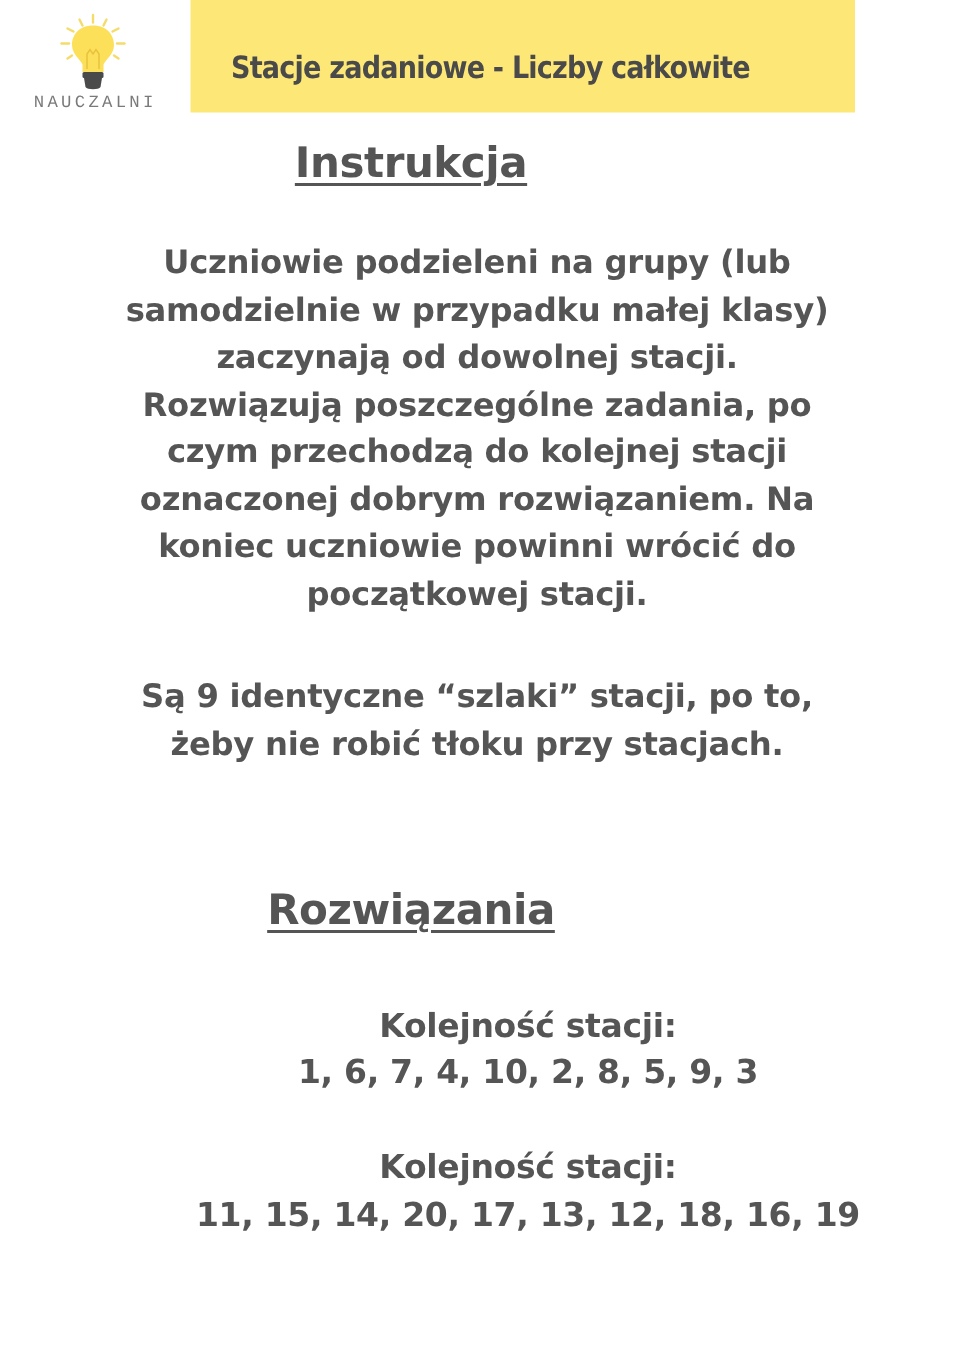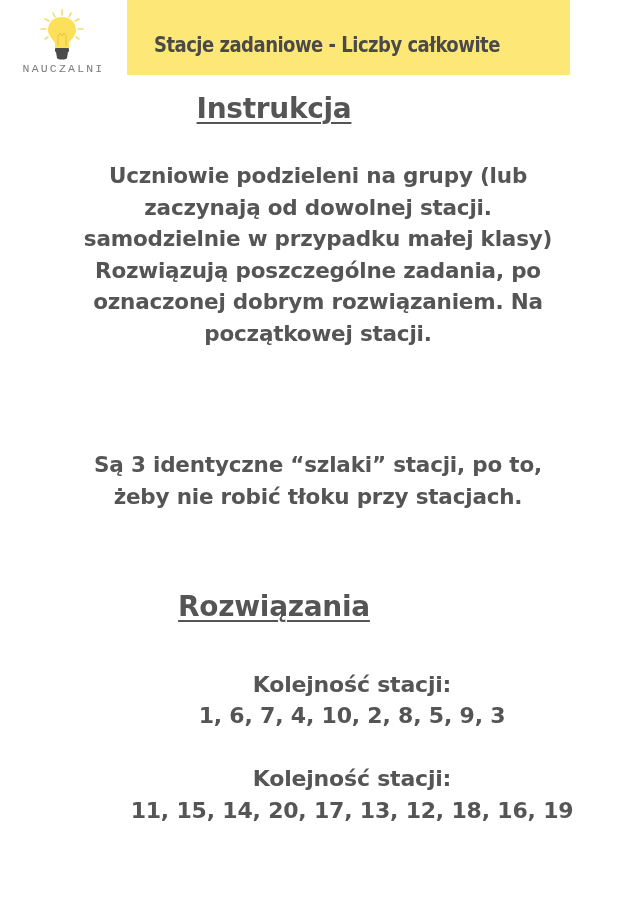--- a/index.html
+++ b/index.html
@@ -70,29 +70,31 @@
 </div>
 
 <div class="banner">
   <div class="banner-title">Stacje zadaniowe - Liczby całkowite</div>
 </div>
 
 <div class="section-title" style="top:92px;">Instrukcja</div>
 
 <div class="para" style="top:160px;">
   <span class="line">Uczniowie podzieleni na grupy (lub</span>
+  <span class="line">samodzielnie w przypadku małej klasy)</span>
   <span class="line">zaczynają od dowolnej stacji.</span>
-  <span class="line">samodzielnie w przypadku małej klasy)</span>
   <span class="line">Rozwiązują poszczególne zadania, po</span>
+  <span class="line">czym przechodzą do kolejnej stacji</span>
   <span class="line">oznaczonej dobrym rozwiązaniem. Na</span>
+  <span class="line">koniec uczniowie powinni wrócić do</span>
   <span class="line">początkowej stacji.</span>
 </div>
 
 <div class="para" style="top:449px;">
-  <span class="line">Są 3 identyczne “szlaki” stacji, po to,</span>
+  <span class="line">Są 9 identyczne “szlaki” stacji, po to,</span>
   <span class="line">żeby nie robić tłoku przy stacjach.</span>
 </div>
 
 <div class="section-title" style="top:590px;">Rozwiązania</div>
 
 <div class="seq-label" style="top:672px;">Kolejność stacji:</div>
 <div class="seq-values" style="top:703px;">1, 6, 7, 4, 10, 2, 8, 5, 9, 3</div>
 
 <div class="seq-label" style="top:766px;">Kolejność stacji:</div>
 <div class="seq-values" style="top:798px;">11, 15, 14, 20, 17, 13, 12, 18, 16, 19</div>

